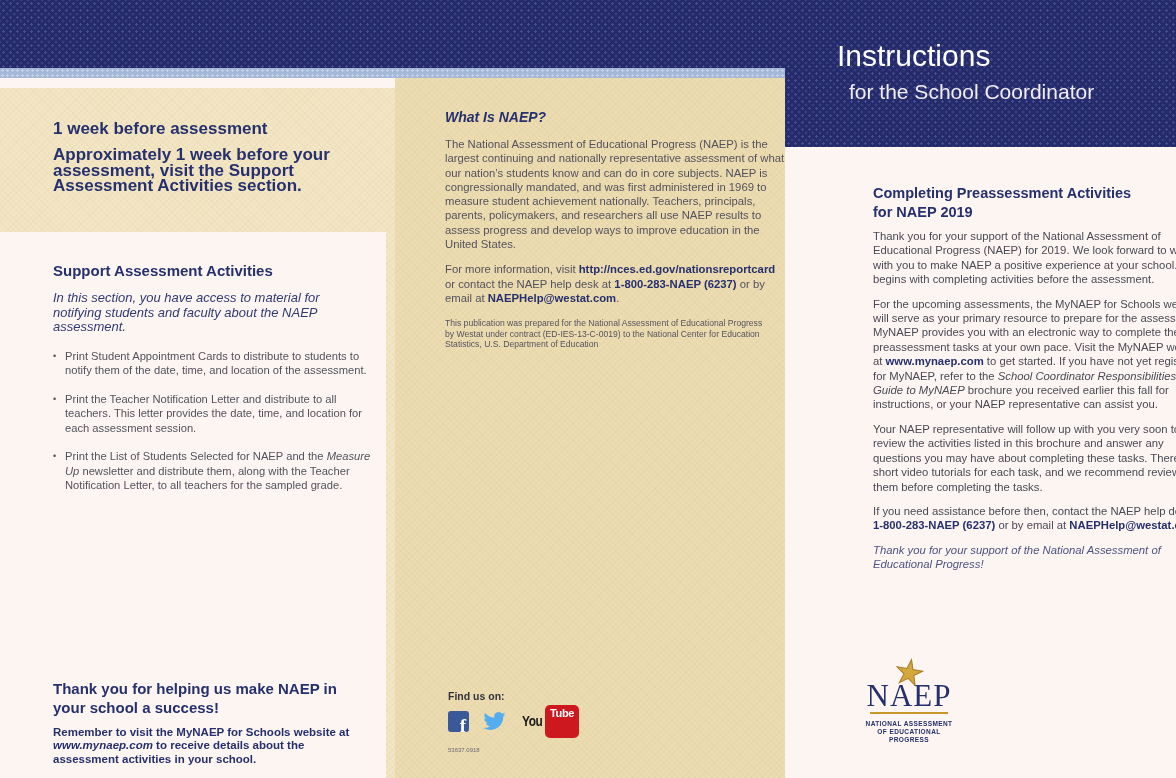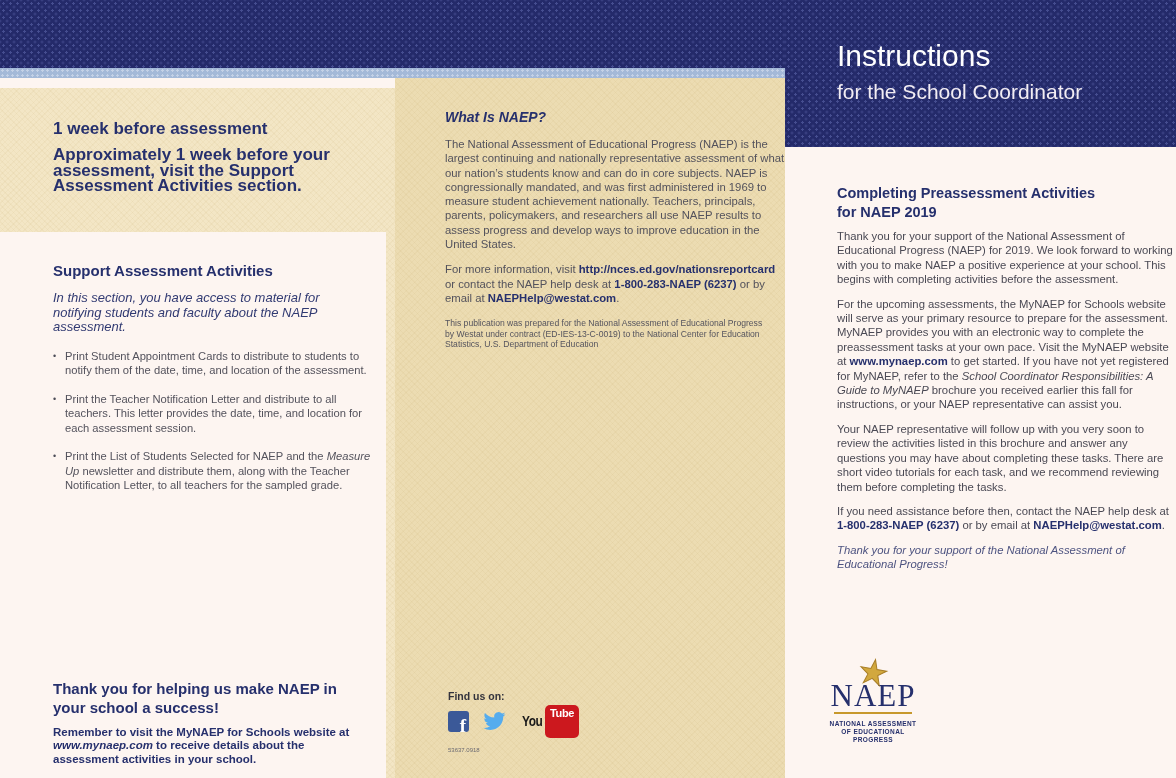--- a/index.html
+++ b/index.html
@@ -25,21 +25,21 @@
     repeating-linear-gradient(-45deg, rgba(185,155,85,.07) 0 1px, transparent 1px 4px);}
   
   .band-navy{position:absolute;left:0;top:0;width:785px;height:68px;}
   .stripe{position:absolute;left:0;top:68px;width:785px;height:10px;
     background-color:var(--stripe-blue);
     background-image:radial-gradient(rgba(255,255,255,.35) 1px, transparent 1.3px);
     background-size:5px 5px;}
   .left-panel{position:absolute;left:0;top:88px;width:395px;height:700px;background-color:var(--cream);}
   .middle-panel{position:absolute;left:395px;top:78px;width:390px;height:700px;background-color:var(--tan);}
   .right-header{position:absolute;left:785px;top:0;width:391px;height:147px;}
-  .right-panel{position:absolute;left:785px;top:147px;width:346px;height:631px;background:var(--paper);border-radius:18px;}
+  .right-panel{position:absolute;left:821px;top:147px;width:346px;height:631px;background:var(--paper);border-radius:18px;}
   .white-box{position:absolute;left:0;top:144px;width:386px;height:556px;background:var(--paper);
     padding:29px 0 0 53px;box-sizing:border-box;}
   .gold-box{position:absolute;left:962px;top:633px;width:211px;height:145px;
     display:flex;align-items:center;justify-content:center;}
   
   h2,h3,p{margin:0;}
   .h-navy{color:var(--heading-navy);font-weight:bold;}
   .s1{padding:30px 0 0 53px;}
   .s1 h2{font-size:17px;line-height:22px;}
   .s1 p{margin-top:7px;width:300px;font-size:17px;line-height:15.5px;
@@ -66,21 +66,21 @@
   .fb span{position:absolute;right:3px;bottom:-4px;color:#fff;
     font-family:"Liberation Serif",serif;font-weight:bold;font-size:19px;line-height:21px;}
   .tw{margin-left:12px;}
   .yt{margin-left:14px;display:flex;align-items:center;}
   .yt .you{font-size:14px;font-weight:bold;color:#1a1a1a;letter-spacing:-0.5px;
     transform:scaleX(.85);transform-origin:left;}
   .yt .tube{margin-left:-1px;background:var(--youtube-red);color:#fff;font-weight:bold;
     font-size:11px;padding:2px 5px 19px 5px;border-radius:5px;letter-spacing:-0.3px;}
   .docnum{margin-top:14px;font-size:6px;color:#6b6a72;}
   .rh-title{position:absolute;left:52px;top:40px;color:#fff;font-size:30px;font-weight:normal;line-height:32px;}
-  .rh-sub{position:absolute;left:52px;top:80px;color:#f2edf3;font-size:21px;line-height:24px;}
+  .rh-sub{position:absolute;left:64px;top:80px;color:#f2edf3;font-size:21px;line-height:24px;}
   .right-content{padding:37px 0 0 52px;}
   .right-content h3{font-size:14.5px;line-height:19px;margin-bottom:7px;}
   .r-p{width:340px;font-size:11.3px;line-height:14.4px;color:#4a4954;margin-bottom:10px;}
   .closing{font-style:italic;color:#4d5380;}
   .b{font-weight:bold;}
   .i{font-style:italic;}
   .lk{color:var(--heading-navy);font-weight:bold;}
   
   .naep-logo{position:absolute;left:28px;top:508px;width:120px;text-align:center;}
   .naep-star{display:inline-block;font-size:34px;line-height:34px;color:#d2a83e;

